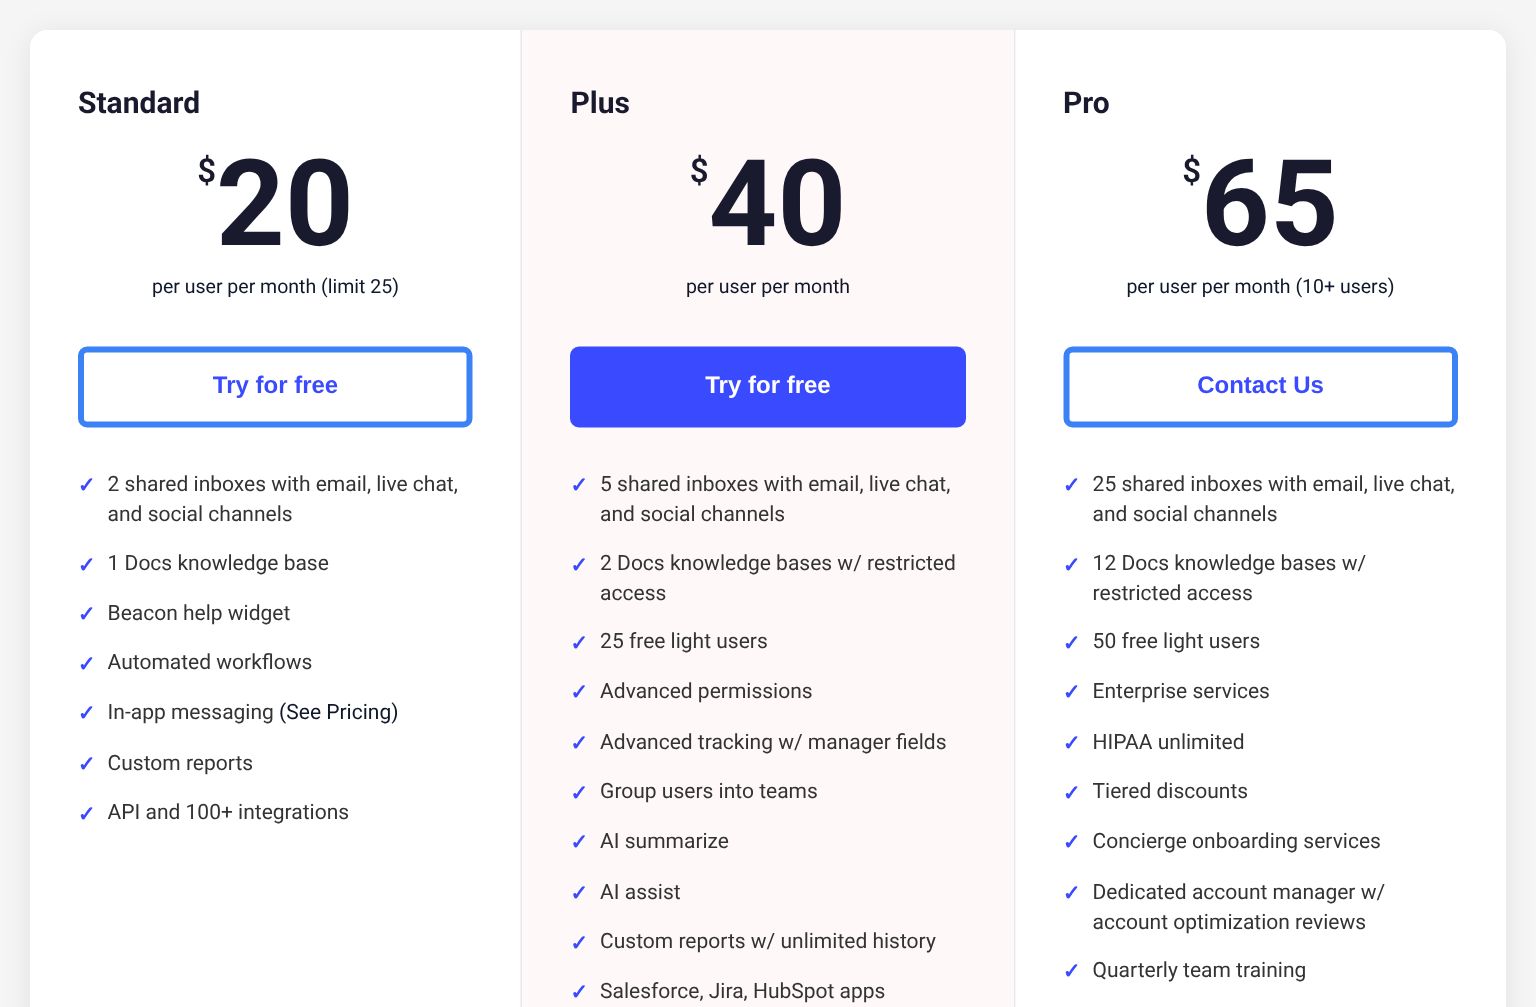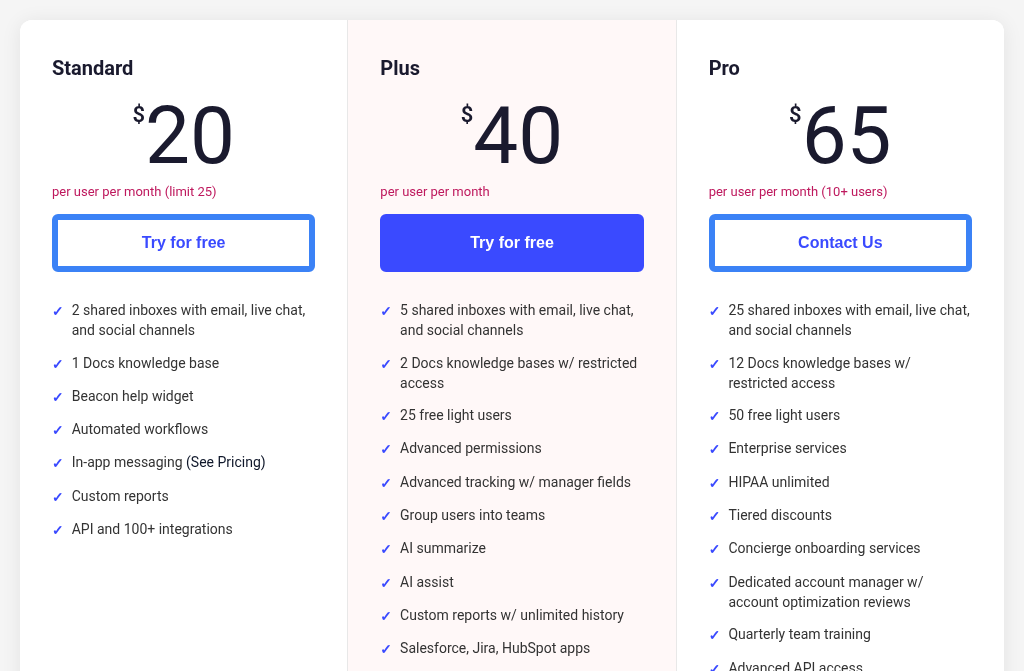--- a/index.html
+++ b/index.html
@@ -50,41 +50,41 @@
       line-height: 1;
     }
     .price-currency {
       font-size: 22px;
       font-weight: 600;
       color: #1a1a2e;
       margin-top: 8px;
     }
     .price-amount {
       font-size: 80px;
-      font-weight: 400;
+      font-weight: 700;
       color: #1a1a2e;
       line-height: 1;
     }
     .price-period {
       font-size: 13px;
-      color: #be185d;
-      text-align: left;
-      margin-bottom: 15px;
+      color: #0f172a;
+      text-align: center;
+      margin-bottom: 32px;
     }
     .cta-button {
       display: block;
       width: 100%;
       padding: 14px 20px;
       border-radius: 6px;
       font-size: 16px;
       font-weight: 600;
       cursor: pointer;
       text-align: center;
       margin-bottom: 28px;
-      border: 6px solid #3b82f6;
+      border: 4px solid #3b82f6;
       transition: background 0.2s;
     }
     .cta-button.outline {
       background: white;
       color: #3a4aff;
     }
     .cta-button.filled {
       background: #3a4aff;
       color: white;
       border-color: #3a4aff;

